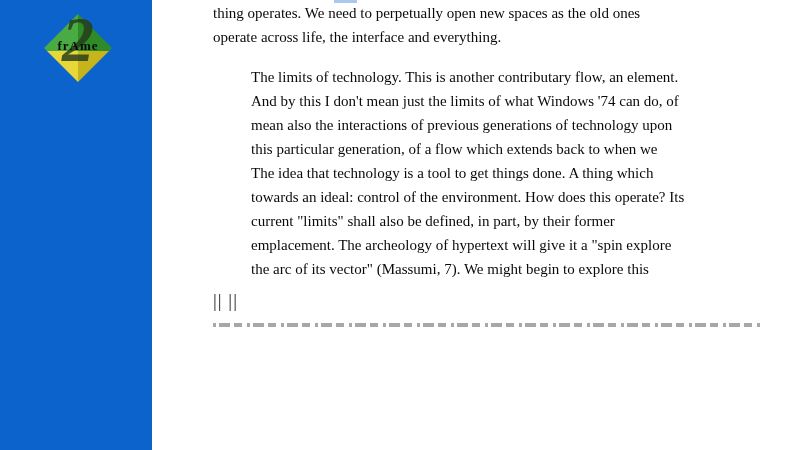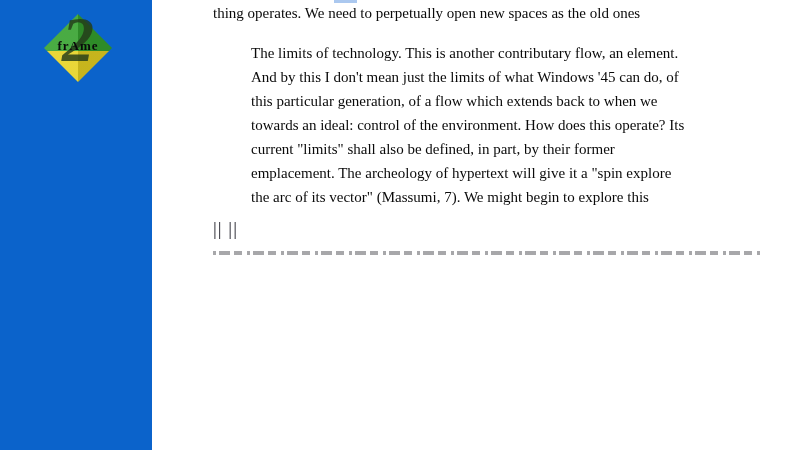--- a/index.html
+++ b/index.html
@@ -107,26 +107,29 @@
     <div class="logo-2">2</div>
     <div class="logo-text">frAme</div>
   </div>
 </div>
 
 <div class="content">
   <div class="highlight-sliver"></div>
 
   <div class="para p1">
       <div class="line">thing operates. We need to perpetually open new spaces as the old ones</div>
+      <div class="line">operate across life, the interface and everything.</div>
     </div>
 
   <div class="para p2">
       <div class="line">The limits of technology. This is another contributary flow, an element.</div>
-      <div class="line">And by this I don't mean just the limits of what Windows '45 can do, of</div>
+      <div class="line">And by this I don't mean just the limits of what Windows '74 can do, of</div>
+      <div class="line">mean also the interactions of previous generations of technology upon</div>
       <div class="line">this particular generation, of a flow which extends back to when we</div>
+      <div class="line">The idea that technology is a tool to get things done. A thing which</div>
       <div class="line">towards an ideal: control of the environment. How does this operate? Its</div>
       <div class="line">current "limits" shall also be defined, in part, by their former</div>
       <div class="line">emplacement. The archeology of hypertext will give it a "spin explore</div>
       <div class="line">the arc of its vector" (Massumi, 7). We might begin to explore this</div>
     </div>
 
   <div class="bars">|| ||</div>
 
   <div class="clipped-line"></div>
 </div>

